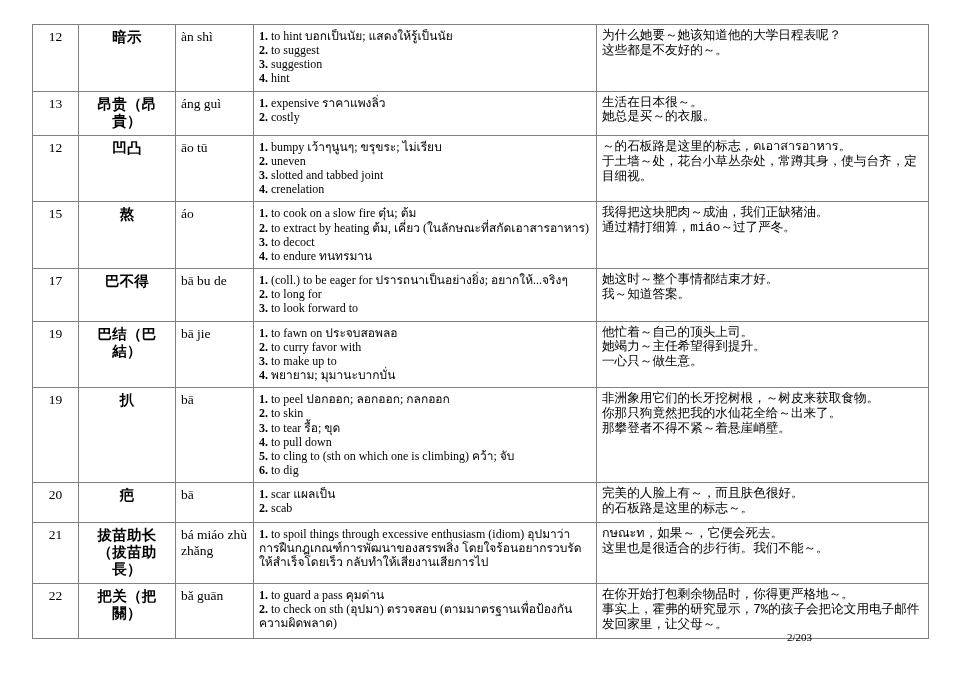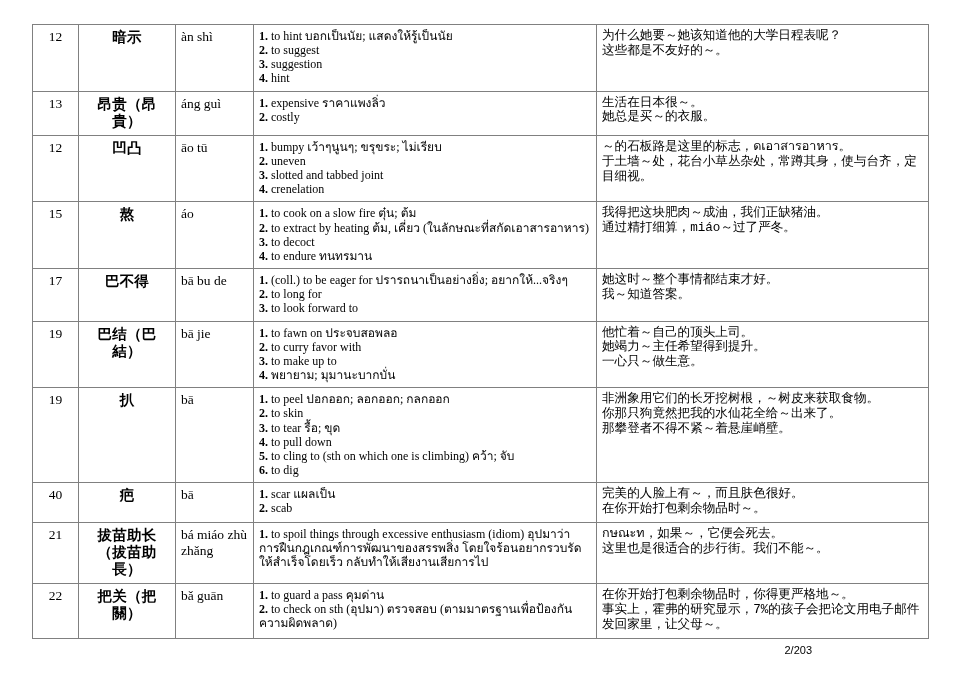--- a/index.html
+++ b/index.html
@@ -80,23 +80,23 @@
     font-family: Liberation Mono, monospace;
     line-height: 1.46;
     padding-top: 5px;
     padding-left: 7px;
   }
   td.ex .s { display: block; }
 
   .footer {
     position: absolute;
     right: 32px;
-    bottom: 23px;
+    bottom: 36px;
     font-size: 11px;
-    font-family: Liberation Sans, sans-serif;
+    font-family: Liberation Serif, serif;
     color: #000;
   }
 </style>
 </head>
 <body>
 
 <div class="page">
 
   <table class="dict">
     <colgroup>
@@ -207,30 +207,30 @@
             <div class="d"><span class="n">5.</span> to cling to (sth on which one is climbing)  คว้า; จับ</div>
             <div class="d"><span class="n">6.</span> to dig</div>
           </td>
           <td class="ex">
             <span class="s">非洲象用它们的长牙挖树根，～树皮来获取食物。</span>
             <span class="s">你那只狗竟然把我的水仙花全给～出来了。</span>
             <span class="s">那攀登者不得不紧～着悬崖峭壁。</span>
           </td>
         </tr>
         <tr>
-          <td class="num">40</td>
+          <td class="num">20</td>
           <td class="hanzi">疤</td>
           <td class="pinyin">bā</td>
           <td class="defs">
             <div class="d"><span class="n">1.</span> scar  แผลเป็น</div>
             <div class="d"><span class="n">2.</span> scab</div>
           </td>
           <td class="ex">
             <span class="s">完美的人脸上有～，而且肤色很好。</span>
-            <span class="s">在你开始打包剩余物品时～。</span>
+            <span class="s">的石板路是这里的标志～。</span>
           </td>
         </tr>
         <tr>
           <td class="num">21</td>
           <td class="hanzi">拔苗助长（拔苗助長）</td>
           <td class="pinyin">bá miáo zhù zhǎng</td>
           <td class="defs">
             <div class="d"><span class="n">1.</span> to spoil things through excessive enthusiasm (idiom)  อุปมาว่า การฝืนกฎเกณฑ์การพัฒนาของสรรพสิ่ง โดยใจร้อนอยากรวบรัดให้สำเร็จโดยเร็ว กลับทำให้เสียงานเสียการไป</div>
           </td>
           <td class="ex">

